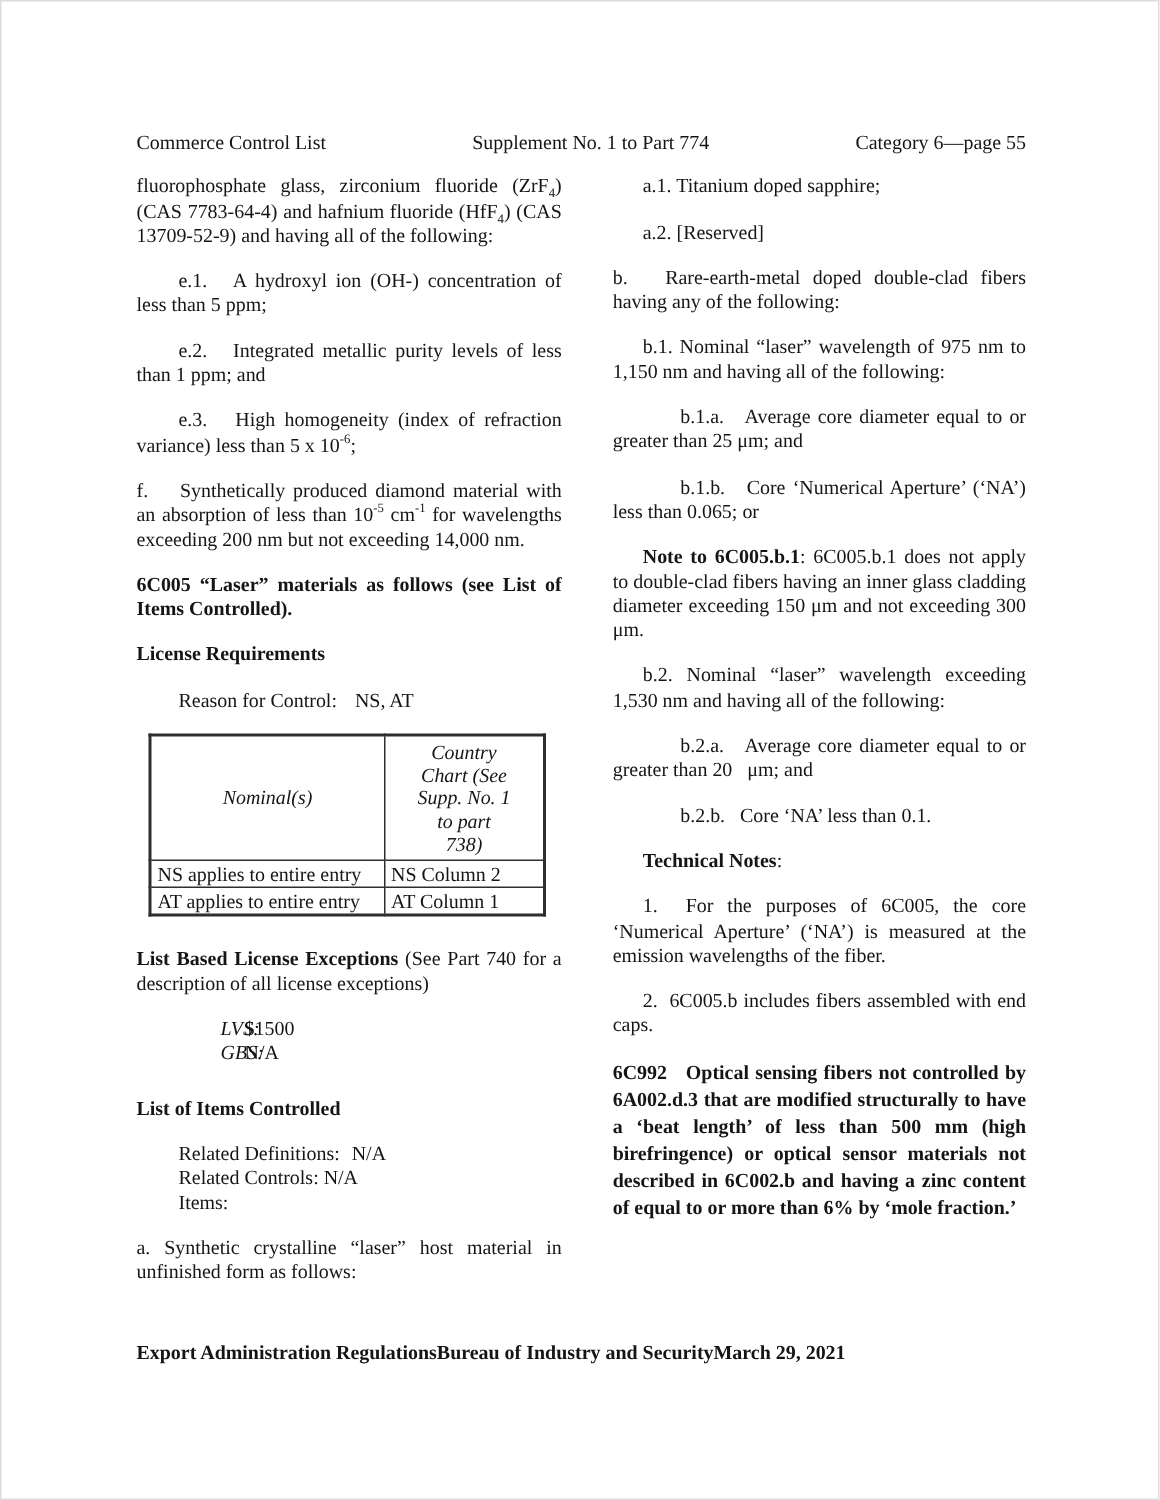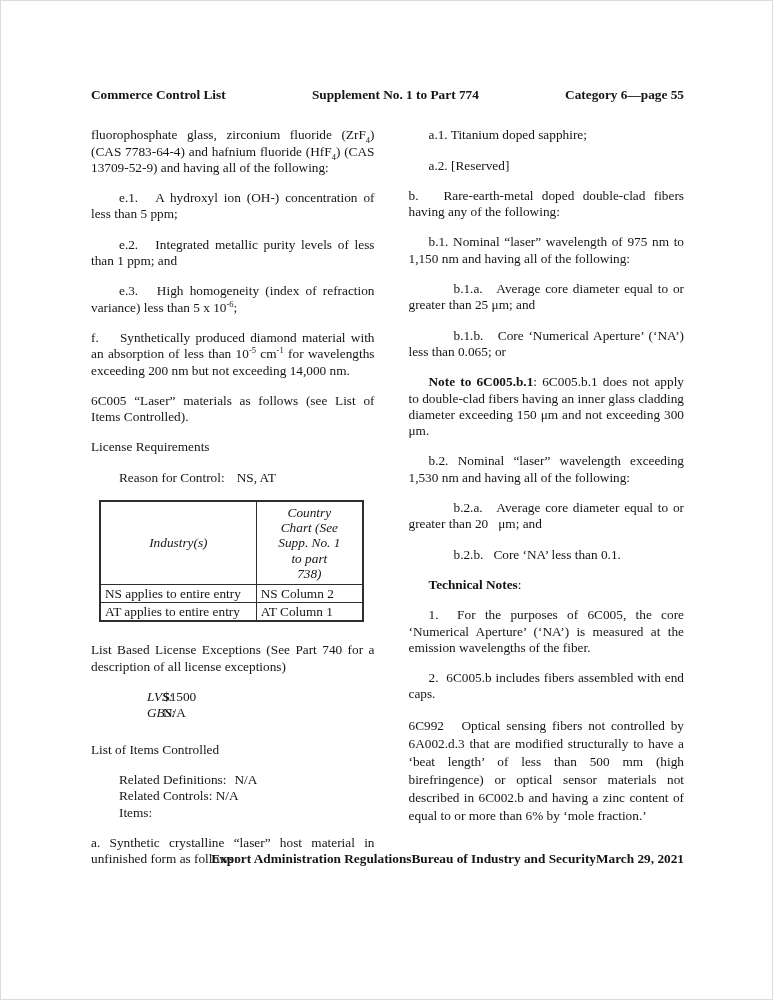--- a/index.html
+++ b/index.html
@@ -9,28 +9,28 @@
     background:#ffffff;
     box-sizing:border-box;
     padding:86px 88px 0 90px;
     overflow:hidden;
     font-family:"Liberation Serif","DejaVu Serif",serif;
     color:#151515;
     font-size:13.3px;
     line-height:16.3px;
     border:1px solid #dcdcdc;
   }
-  .hdr{display:flex;justify-content:space-between;font-weight:bold;margin-bottom:24px;}
+  .hdr{display:flex;justify-content:space-between;font-weight:normal;margin-bottom:13px;}
   .hdr span{white-space:nowrap;}
   .cols{display:flex;gap:34px;}
   .col-l{width:285px;}
   .col-r{width:277px;}
   .col p{margin:0 0 14px;text-align:justify;}
   .i{}
-  .b{font-weight:normal;}
+  .b{font-weight:bold;}
   .bi{font-weight:bold;}
   .gap{margin-left:12px;}
   .gap8{margin-left:8px;}
   .lbl{display:inline-block;width:44px;font-style:italic;}
   sup,sub{font-size:8.5px;line-height:0;}
   .ind20{text-indent:20px;}
   .ind28{text-indent:28px;}
   .ind45{text-indent:45px;}
   .mt16{margin-top:16px;}
   .nogap{margin-bottom:0 !important;}
@@ -49,22 +49,22 @@
     font-weight:normal;
     font-size:13.3px;
     line-height:15.2px;
     vertical-align:middle;
     overflow:hidden;
   }
   table.lic th{text-align:center;font-style:italic;padding:3px 21px;}
   .c1{width:155px;}
   .c2{width:106px;}
   .ftr{
-    position:absolute;left:90px;right:88px;top:850px;
-    display:flex;justify-content:flex-end;
+    position:absolute;left:90px;right:88px;top:893px;
+    display:flex;justify-content:flex-start;
     font-weight:bold;
   }
   .ftr span{white-space:nowrap;}
 </style>
 </head>
 <body>
 
 <div class="page">
 
   <div class="hdr">
@@ -85,21 +85,21 @@
       <p><span class="b">License Requirements</span></p>
       <p class="ind28"><span class="i">Reason for Control</span><span>:</span><span class="gap">NS, AT</span></p>
 
       <table class="lic">
         <colgroup>
             <col class="c1">
             <col class="c2">
           </colgroup>
         <tbody>
             <tr>
-          <th>Industry(s)</th>
+          <th>Nominal(s)</th>
           <th>Country Chart (See Supp. No. 1 to part 738)</th>
         </tr>
         <tr>
           <td>NS applies to entire entry</td>
           <td>NS Column 2</td>
         </tr>
         <tr>
           <td>AT applies to entire entry</td>
           <td>AT Column 1</td>
         </tr>

